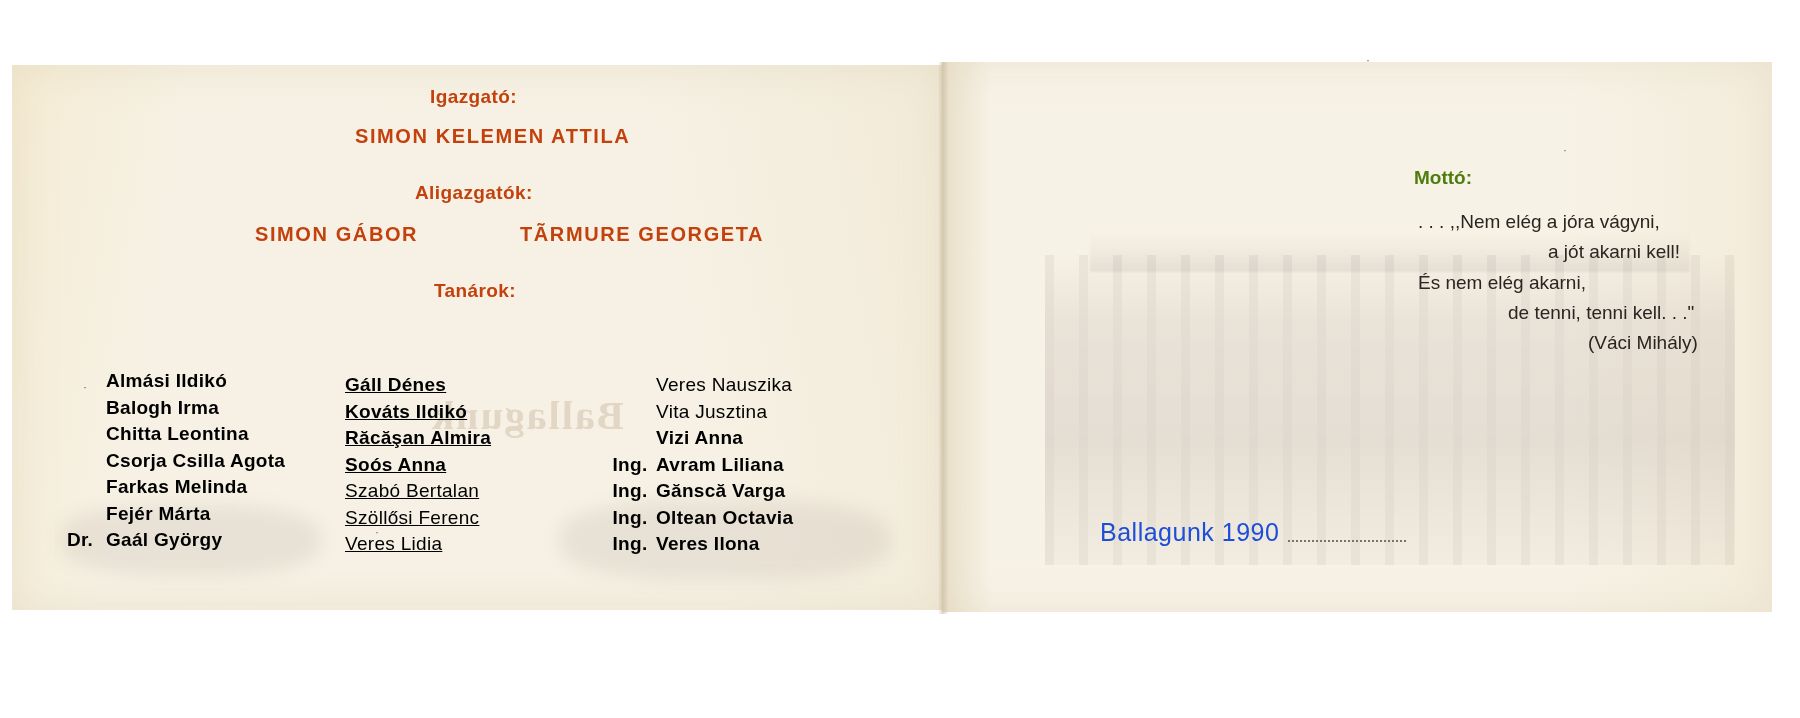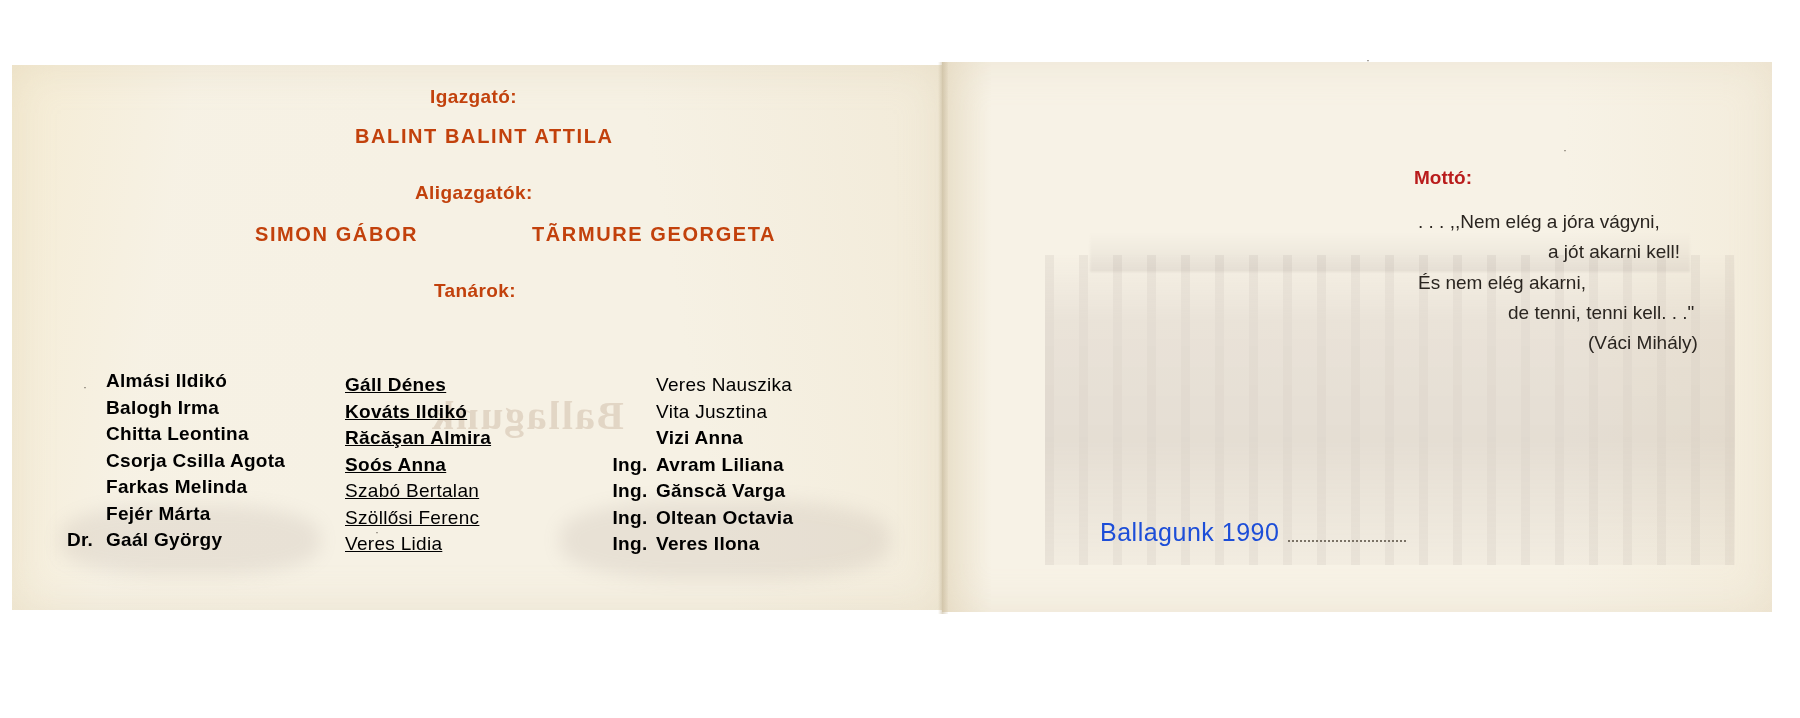--- a/index.html
+++ b/index.html
@@ -118,21 +118,21 @@
     font-weight: bold;
     font-size: 19px;
     letter-spacing: 0.3px;
   }
   .teacher.light {
     font-weight: normal;
   }
   .motto-hdr {
     font-weight: bold;
     font-size: 19px;
-    color: #b91c1c;
+    color: #4d7c0f;
   }
   .motto-line {
     font-size: 19px;
     color: #2a2520;
     font-family: "Liberation Sans", sans-serif;
   }
   .ballagunk {
     font-size: 25px;
     color: #1d4ed8;
     letter-spacing: 0.5px;
@@ -177,26 +177,26 @@
   <div class="fold"></div>
 
   <div class="ghost-roof"></div>
   <div class="ghost-building"></div>
   <div class="ghost-text">Ballagunk</div>
   <div class="ghost-blob" style="left:60px; top:505px; width:260px; height:70px;"></div>
   <div class="ghost-blob" style="left:560px; top:500px; width:330px; height:80px;"></div>
 
   <div class="doc-text hdr" style="left:430px; top:86px;">Igazgató:</div>
 
-  <div class="doc-text name-caps" style="left:355px; top:125px;">BALINT BALINT ATTILA</div>
+  <div class="doc-text name-caps" style="left:355px; top:125px;">SIMON KELEMEN ATTILA</div>
 
   <div class="doc-text hdr" style="left:415px; top:182px;">Aligazgatók:</div>
 
   <div class="doc-text name-caps" style="left:255px; top:223px;">SIMON GÁBOR</div>
-  <div class="doc-text name-caps" style="left:520px; top:223px;margin-left:12px;">TÃRMURE GEORGETA</div>
+  <div class="doc-text name-caps" style="left:520px; top:223px;">TÃRMURE GEORGETA</div>
 
   <div class="doc-text hdr" style="left:434px; top:280px;">Tanárok:</div>
 
   <span class="tiny-mark" style="left:83px; top:380px;">·</span>
   <span class="tiny-mark" style="left:375px; top:525px;">·</span>
 
   <div class="col-list" style="left:60px; top:368px; width:290px;">
     <div class="row teacher"><span class="pre empty"></span><span>Almási Ildikó</span></div>
     <div class="row teacher"><span class="pre empty"></span><span>Balogh Irma</span></div>
     <div class="row teacher"><span class="pre empty"></span><span>Chitta Leontina</span></div>

